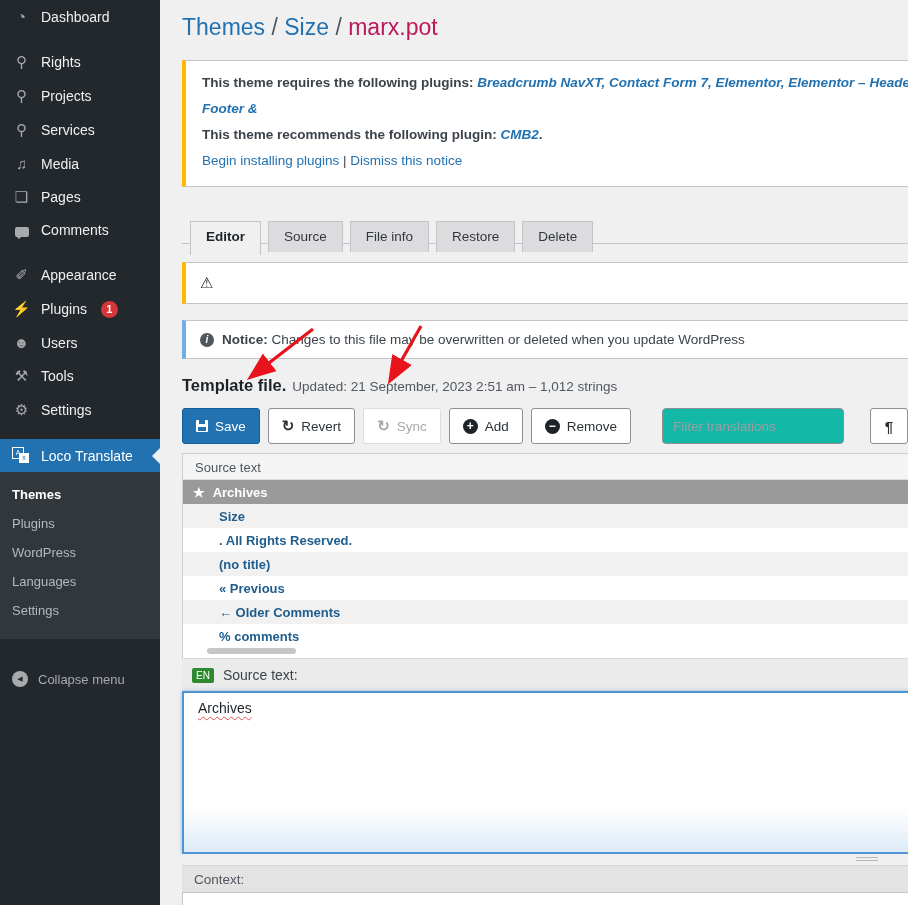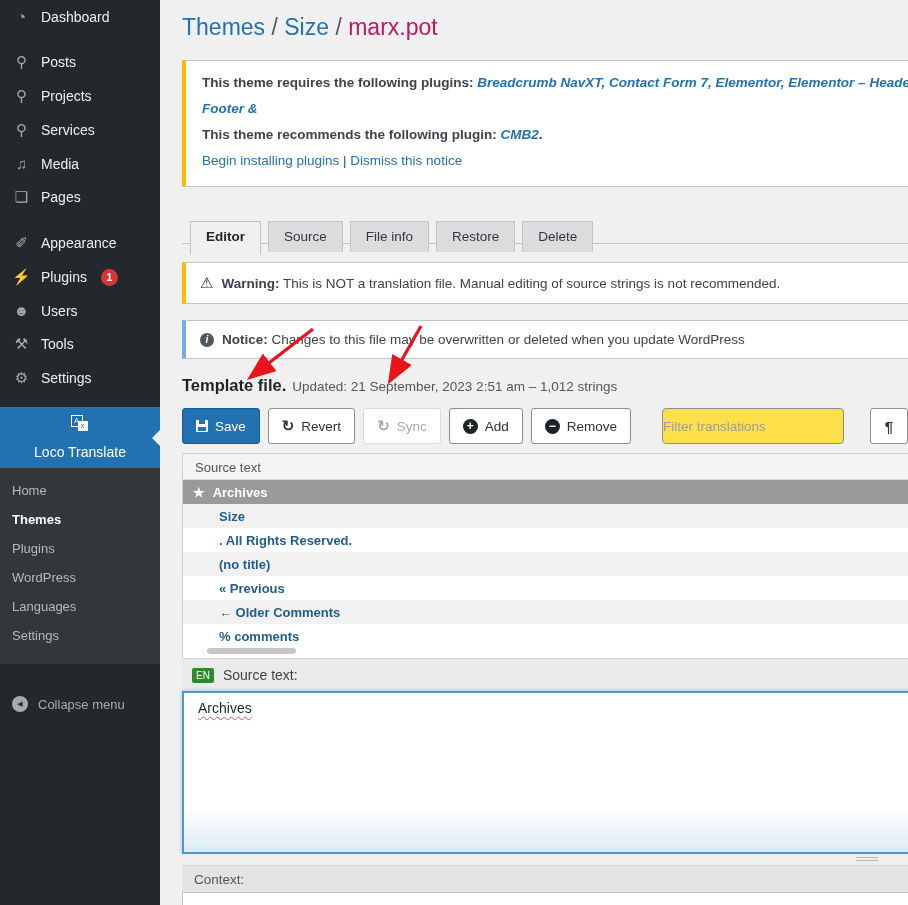--- a/index.html
+++ b/index.html
@@ -6,21 +6,21 @@
   html,body { width:908px; height:905px; overflow:hidden; background:#f0f0f1;
     font-family:"Liberation Sans", sans-serif; }
   body { position:relative; }
 
   
   .sidebar { position:absolute; left:0; top:0; width:160px; height:905px;
     background:#23282d; color:#f0f0f1; font-size:14px; z-index:2; }
   .mi { display:flex; align-items:center; gap:10px; padding:8px 12px; cursor:pointer; position:relative; }
   .mi .ic { width:19px; text-align:center; color:#a7aaad; font-size:15px; flex:0 0 19px; }
   .mi .lbl { color:#eeeff0; }
-  .mi.active { background:#2271b1;flex-direction:column; }
+  .mi.active { background:#2271b1; }
   .mi.active .ic, .mi.active .lbl { color:#fff; }
   .mi.active::after { content:""; position:absolute; right:0; top:50%; margin-top:-8px;
     border:8px solid transparent; border-right-color:#f0f0f1; }
   .sep { height:12px; }
   .badge { background:#d63638; color:#fff; border-radius:50%; min-width:17px; height:17px;
     font-size:11px; display:inline-flex; align-items:center; justify-content:center;
     margin-left:4px; padding:0 2px; font-weight:bold; }
   .submenu { background:#32373c; padding:8px 0 14px; }
   .smi { padding:7px 12px; font-size:13px; color:#b4b9be; cursor:pointer; }
   .smi.active { color:#fff; font-weight:bold; }
@@ -80,21 +80,21 @@
     color:#2c3338; margin-right:8px; cursor:pointer; font-family:inherit; }
   .btn .bic { font-size:15px; font-weight:bold; }
   .btn.primary { background:#2271b1; border-color:#135e96; color:#fff; }
   .btn.disabled { color:#a7aaad; border-color:#dcdcde; cursor:default; }
   .circ { background:#1d2327; color:#fff; border-radius:50%; width:15px; height:15px;
     display:inline-flex; align-items:center; justify-content:center; font-size:12px; font-weight:bold; }
   .floppy { position:relative; width:12px; height:12px; background:#fff; border-radius:1px; }
   .floppy::before { content:""; position:absolute; left:3px; top:0; width:6px; height:4px; background:#2271b1; }
   .floppy::after { content:""; position:absolute; left:2px; bottom:1px; width:8px; height:4px; background:#2271b1; }
   .filter { height:36px; width:182px; margin-left:23px; margin-right:26px; border:1px solid #8c8f94;
-    border-radius:4px; padding:0 0; font-size:13.5px; color:#2c3338; background:#fde047;
+    border-radius:4px; padding:0 10px; font-size:13.5px; color:#2c3338; background:#14b8a6;
     font-family:inherit; }
   .filter::placeholder { color:#9a9fa4; }
   .tgl { width:38px; justify-content:center; padding:0; margin-right:7px; }
 
   .list { margin-top:9px; border:1px solid #cdcfd2; border-bottom:none; background:#fff; }
   .lhead { background:#f4f4f4; color:#50575e; font-size:13px; padding:6px 12px; height:26px;
     border-bottom:1px solid #dcdcde; }
   .row { height:24px; display:flex; align-items:center; padding-left:36px; font-size:13px;
     font-weight:bold; color:#1f5d8c; cursor:pointer; background:#fff; }
   .row.alt { background:#f1f1f2; }
@@ -126,37 +126,41 @@
 <body>
 
 <div class="sidebar">
   <div class="mi">
     <span class="ic">◔</span>
     <span class="lbl">Dashboard</span>
   </div>
   <div class="sep"></div>
   <div class="mi">
     <span class="ic">⚲</span>
-    <span class="lbl">Posts</span>
+    <span class="lbl">Rights</span>
   </div>
   <div class="mi">
     <span class="ic">⚲</span>
     <span class="lbl">Projects</span>
   </div>
   <div class="mi">
     <span class="ic">⚲</span>
     <span class="lbl">Services</span>
   </div>
   <div class="mi">
     <span class="ic">♫</span>
     <span class="lbl">Media</span>
   </div>
   <div class="mi">
     <span class="ic">❏</span>
     <span class="lbl">Pages</span>
+  </div>
+  <div class="mi">
+    <span class="ic bubble"></span>
+    <span class="lbl">Comments</span>
   </div>
   <div class="sep"></div>
   <div class="mi">
     <span class="ic">✐</span>
     <span class="lbl">Appearance</span>
   </div>
   <div class="mi">
     <span class="ic">⚡</span>
     <span class="lbl">Plugins</span>
     <span class="badge">1</span>
@@ -172,21 +176,20 @@
   <div class="mi">
     <span class="ic">⚙</span>
     <span class="lbl">Settings</span>
   </div>
   <div class="sep"></div>
   <div class="mi active">
     <span class="ic loco"></span>
     <span class="lbl">Loco Translate</span>
   </div>
   <div class="submenu">
-    <div class="smi">Home</div>
     <div class="smi active">Themes</div>
     <div class="smi">Plugins</div>
     <div class="smi">WordPress</div>
     <div class="smi">Languages</div>
     <div class="smi">Settings</div>
   </div>
   <div class="collapse">
     <span class="cic">◀</span>
     <span>Collapse menu</span>
   </div>
@@ -203,21 +206,20 @@
     <div><b>This theme recommends the following plugin: </b><a class="plug">CMB2</a><b>.</b></div>
     <div class="acts"><a>Begin installing plugins</a><span> | </span><a>Dismiss this notice</a></div>
   </div>
 
   <div class="tabs w">
     <span class="tab active">Editor</span><span class="tab">Source</span><span class="tab">File info</span><span class="tab">Restore</span><span class="tab">Delete</span>
   </div>
 
   <div class="nbox warn w">
     <span class="wic">⚠</span>
-    <span><b>Warning:</b><span> This is NOT a translation file. Manual editing of source strings is not recommended.</span></span>
   </div>
 
   <div class="nbox info w">
     <span class="infoc">i</span>
     <span><b>Notice:</b><span> Changes to this file may be overwritten or deleted when you update WordPress</span></span>
   </div>
 
   <div class="heading">
     <span class="tt">Template file.</span><span>Updated: 21 September, 2023 2:51 am – 1,012 strings</span>
   </div>

